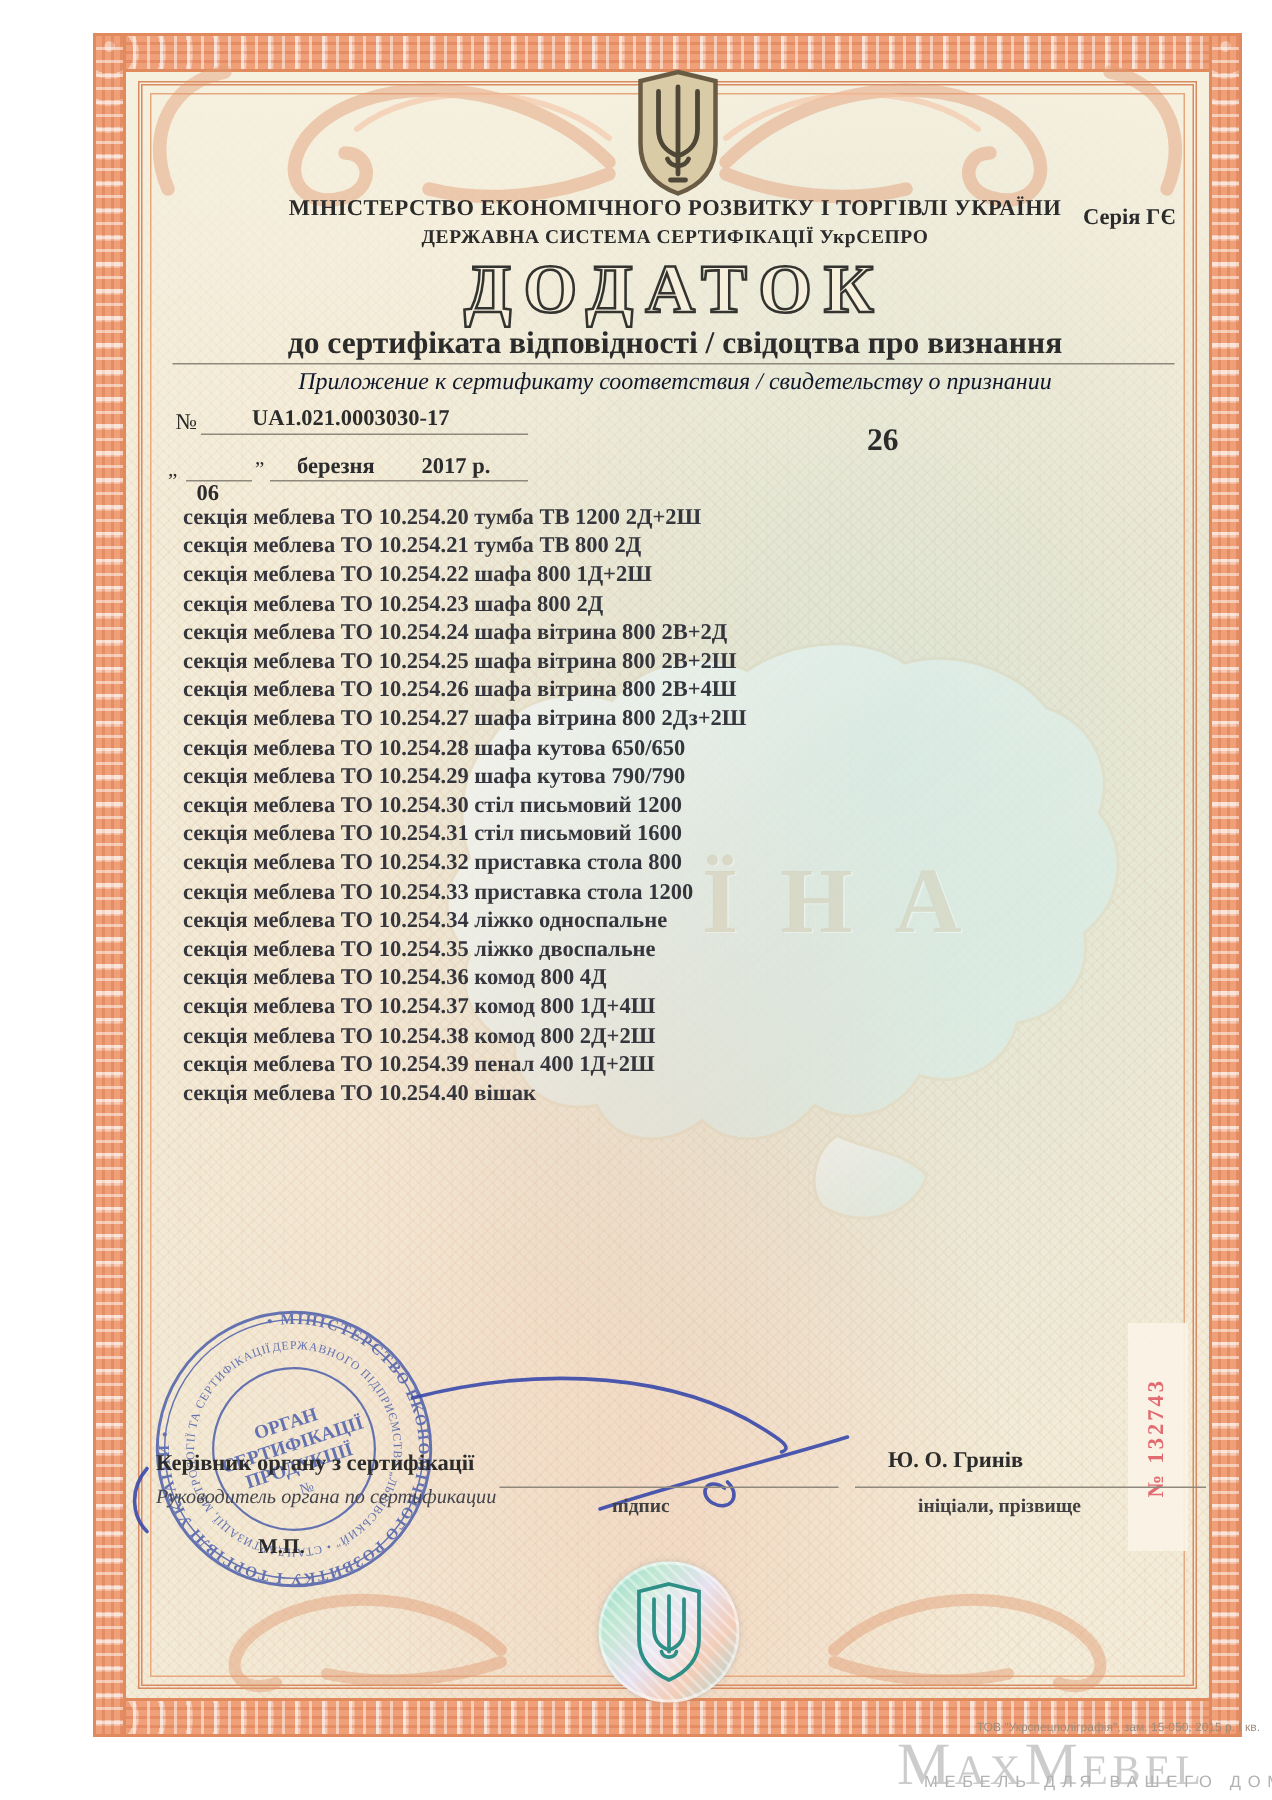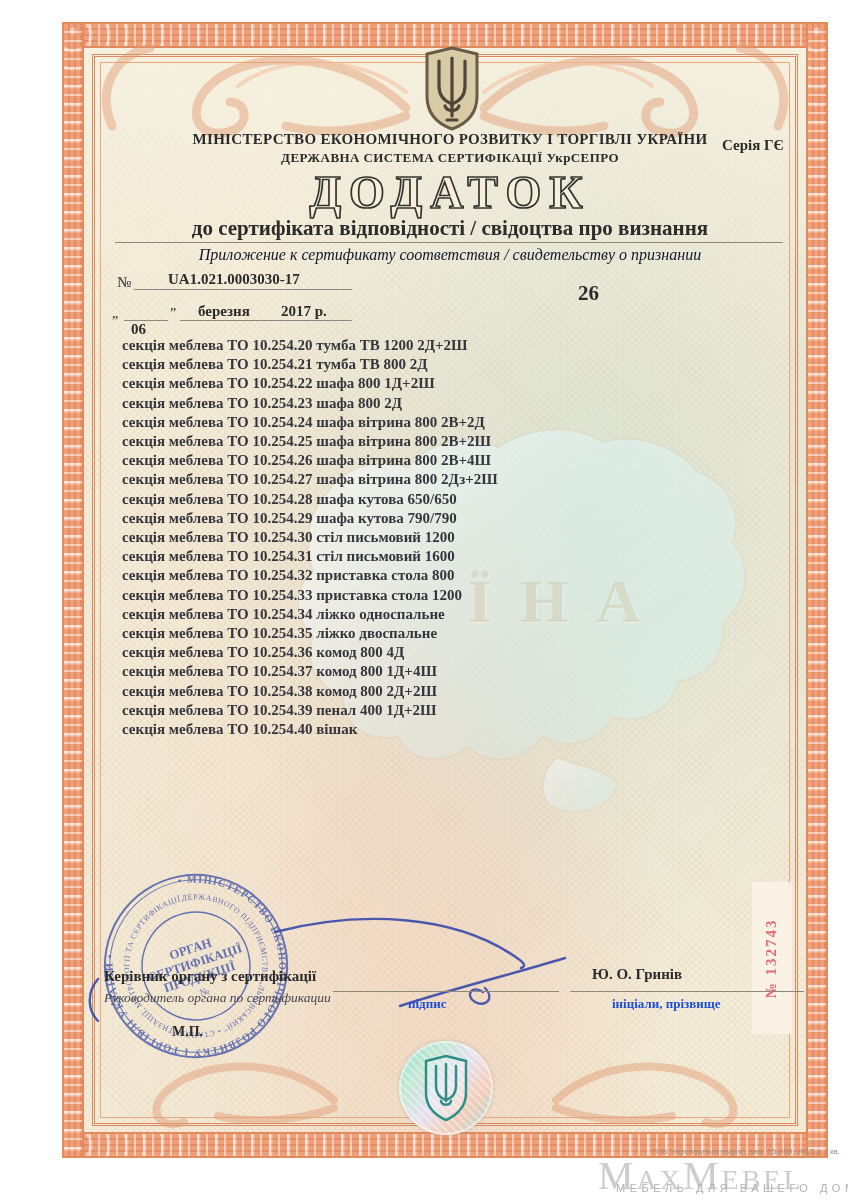--- a/index.html
+++ b/index.html
@@ -56,21 +56,21 @@
   .date-day{left:131px;top:303px;font-size:15px;font-weight:bold;margin-top:18px;}
   .date-month{left:198px;top:303px;font-size:15px;font-weight:bold;}
   .date-year{left:281px;top:303px;font-size:15px;font-weight:bold;}
   .page-num{left:578px;top:281px;font-size:21px;font-weight:bold;}
 
   .items{left:122px;top:336px;width:520px;}
   .item-line{font-size:15px;font-weight:bold;color:#35353d;line-height:19.2px;white-space:nowrap;}
 
   .sig-head-ua{left:104px;top:968px;font-size:15px;font-weight:bold;}
   .sig-head-ru{left:104px;top:990px;font-size:13.5px;font-style:italic;color:#44444c;}
-  .sig-label{font-size:13px;font-weight:bold;color:#1d4ed8;}
+  .sig-label{font-size:13px;font-weight:bold;color:#404040;}
   .name-value{left:592px;top:966px;font-size:15px;font-weight:bold;}
   .mp{left:172px;top:1024px;font-size:14px;font-weight:bold;}
 
   .serial-strip{left:752px;top:882px;width:40px;height:152px;background:rgba(249,243,231,.9);
     display:flex;align-items:center;justify-content:center;}
   .serial-text{transform:rotate(-90deg);white-space:nowrap;color:#e26b72;font-size:15px;
     font-weight:bold;letter-spacing:2px;}
 
   .printer-note{left:0;top:1147px;width:840px;text-align:right;font-size:8px;color:#a08d7c;
     font-family:"Liberation Sans",sans-serif;}

